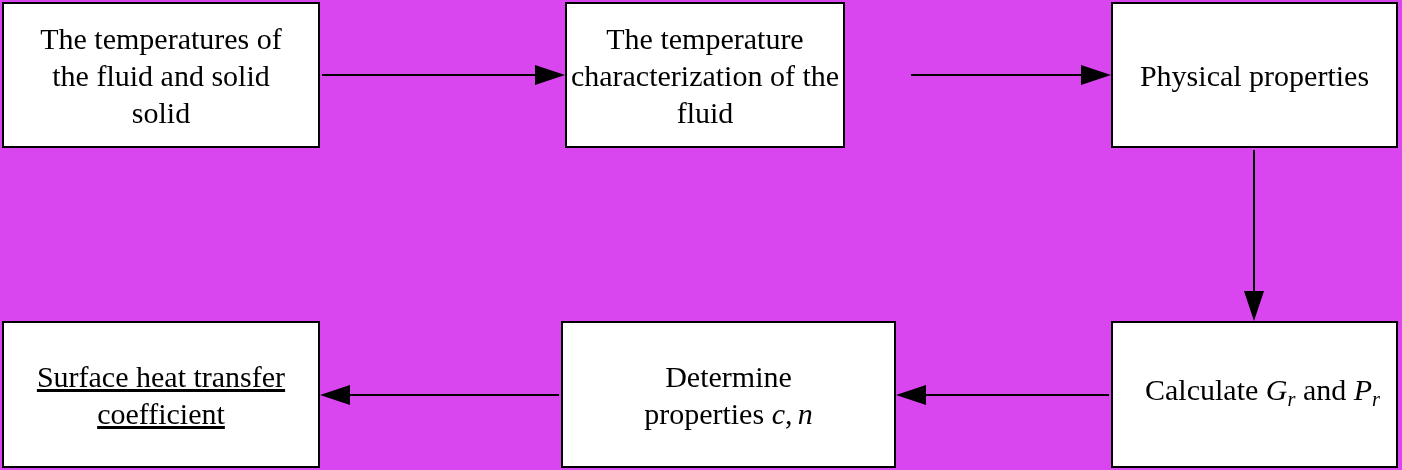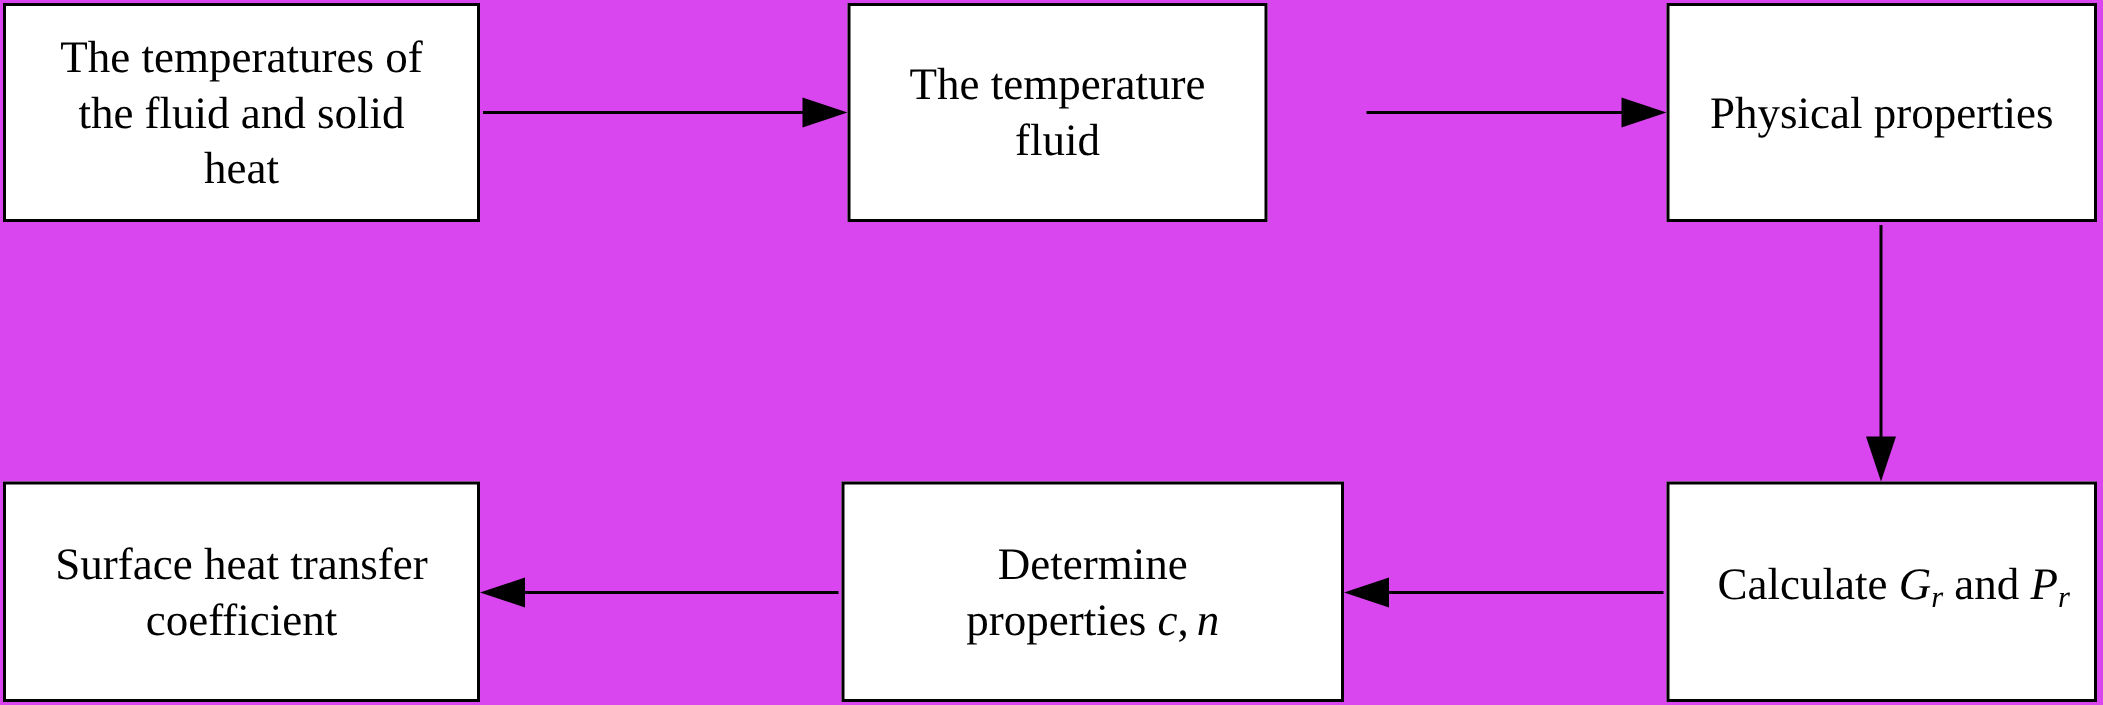--- a/index.html
+++ b/index.html
@@ -35,21 +35,21 @@
     font-size: 30px;
     line-height: 37px;
   }
   .node-text { width: 100%; }
   
   .n1 { left: 2px;    top: 2px;   width: 318px; height: 146px; }
   .n2 { left: 565px;  top: 2px;   width: 280px; height: 146px; }
   .n3 { left: 1111px; top: 2px;   width: 287px; height: 146px; }
   .n4 { left: 1111px; top: 321px; width: 287px; height: 147px; padding-left: 16px; }
   .n5 { left: 561px;  top: 321px; width: 335px; height: 147px; }
-  .n6 { left: 2px;    top: 321px; width: 318px; height: 147px; }
+  .n6 { left: 2px;    top: 321px; width: 318px; height: 147px; text-decoration: underline; }
   .mvar {
     font-style: italic;
   }
   .msub {
     font-style: italic;
     font-size: 0.68em;
     vertical-align: -0.28em;
   }
   .gap-before { margin-left: 0.18em; }
   .nowrap { white-space: nowrap; }
@@ -84,27 +84,28 @@
     <g>
       <line x1="559" y1="395" x2="345" y2="395" stroke="#000000" stroke-width="2"></line>
       <polygon points="320,395 350,385 350,405" fill="#000000"></polygon>
     </g>
   </svg>
 
   <div class="node n1">
     <div class="node-text">
       <div>The temperatures of</div>
       <div>the fluid and solid</div>
-      <div>heat</div>
+      <div>solid</div>
     </div>
   </div>
 
   <div class="node n2">
     <div class="node-text">
       <div>The temperature</div>
+      <div>characterization of the</div>
       <div>fluid</div>
     </div>
   </div>
 
   <div class="node n3">
     <div class="node-text">
       <div>Physical properties</div>
     </div>
   </div>
 

